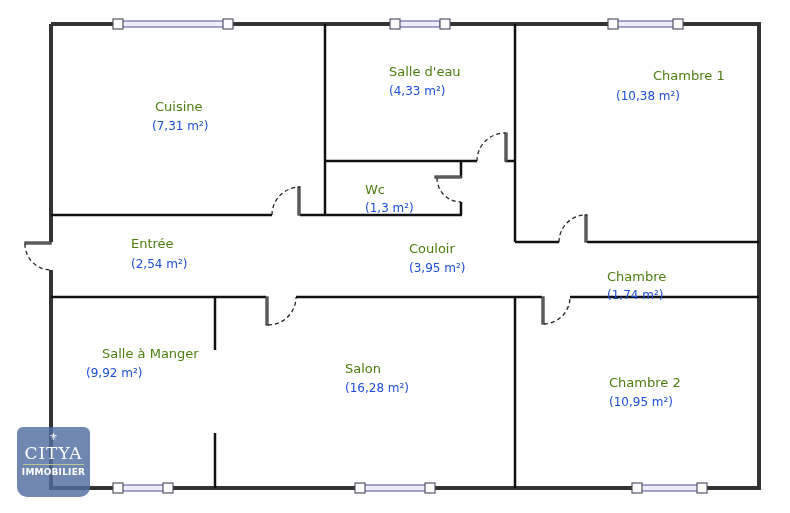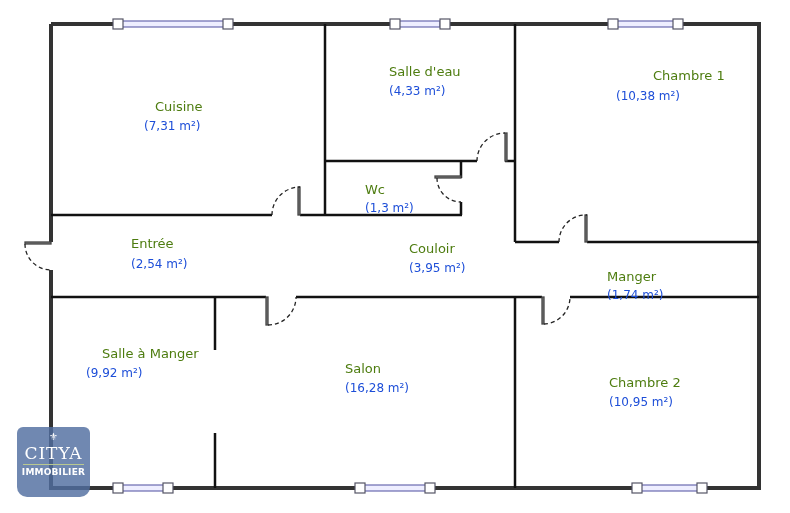--- a/index.html
+++ b/index.html
@@ -79,32 +79,32 @@
     <rect x="355" y="483" width="10" height="10" stroke="#556"></rect>
     <rect x="425" y="483" width="10" height="10" stroke="#556"></rect>
     <rect x="637" y="485" width="65" height="6" fill="#eef"></rect>
     <rect x="632" y="483" width="10" height="10" stroke="#556"></rect>
     <rect x="697" y="483" width="10" height="10" stroke="#556"></rect>
   </g>
 </svg>
 
 <div id="labels">
     <div class="room-label" style="left: 155px; top: 99px;">Cuisine</div>
-    <div class="room-area" style="left: 144px; top: 119px;">(7,31 m²)</div>
+    <div class="room-area" style="left: 152px; top: 119px;">(7,31 m²)</div>
     <div class="room-label" style="left: 389px; top: 64px;">Salle d'eau</div>
     <div class="room-area" style="left: 389px; top: 84px;">(4,33 m²)</div>
     <div class="room-label" style="left: 653px; top: 68px;">Chambre 1</div>
     <div class="room-area" style="left: 616px; top: 89px;">(10,38 m²)</div>
     <div class="room-label" style="left: 365px; top: 182px;">Wc</div>
     <div class="room-area" style="left: 365px; top: 201px;">(1,3 m²)</div>
     <div class="room-label" style="left: 131px; top: 236px;">Entrée</div>
     <div class="room-area" style="left: 131px; top: 257px;">(2,54 m²)</div>
     <div class="room-label" style="left: 409px; top: 241px;">Couloir</div>
     <div class="room-area" style="left: 409px; top: 261px;">(3,95 m²)</div>
-    <div class="room-label" style="left: 607px; top: 269px;">Manger</div>
+    <div class="room-label" style="left: 607px; top: 269px;">Chambre</div>
     <div class="room-area" style="left: 607px; top: 288px;">(1,74 m²)</div>
     <div class="room-label" style="left: 86px; top: 346px; margin-left: 16px;">Salle à Manger</div>
     <div class="room-area" style="left: 86px; top: 366px;">(9,92 m²)</div>
     <div class="room-label" style="left: 345px; top: 361px;">Salon</div>
     <div class="room-area" style="left: 345px; top: 381px;">(16,28 m²)</div>
     <div class="room-label" style="left: 609px; top: 375px;">Chambre 2</div>
     <div class="room-area" style="left: 609px; top: 395px;">(10,95 m²)</div>
   </div>
 
 <div class="logo">

